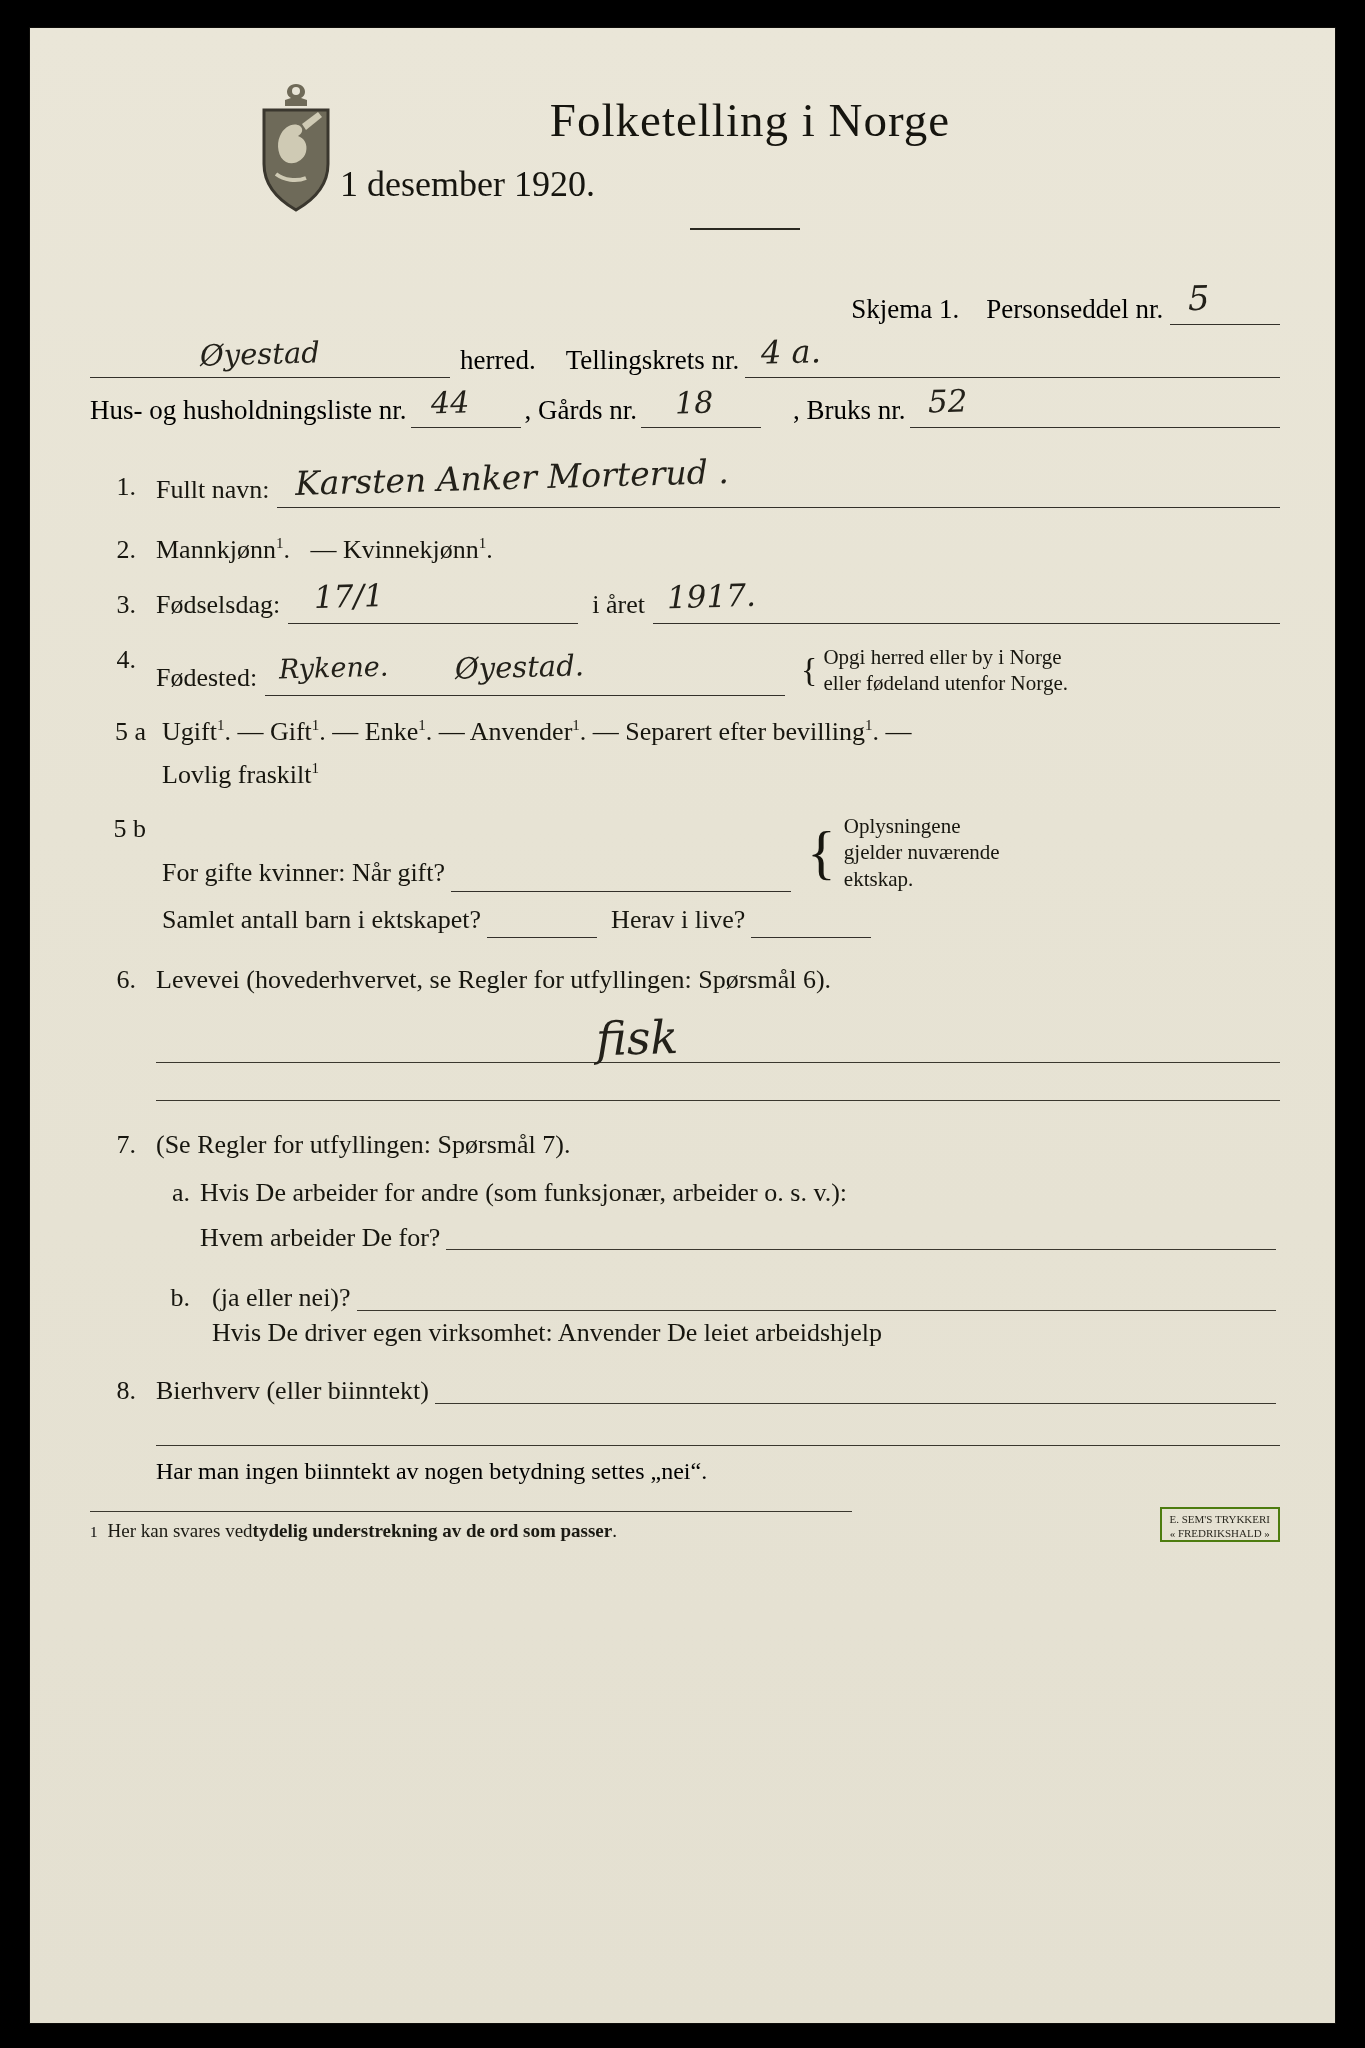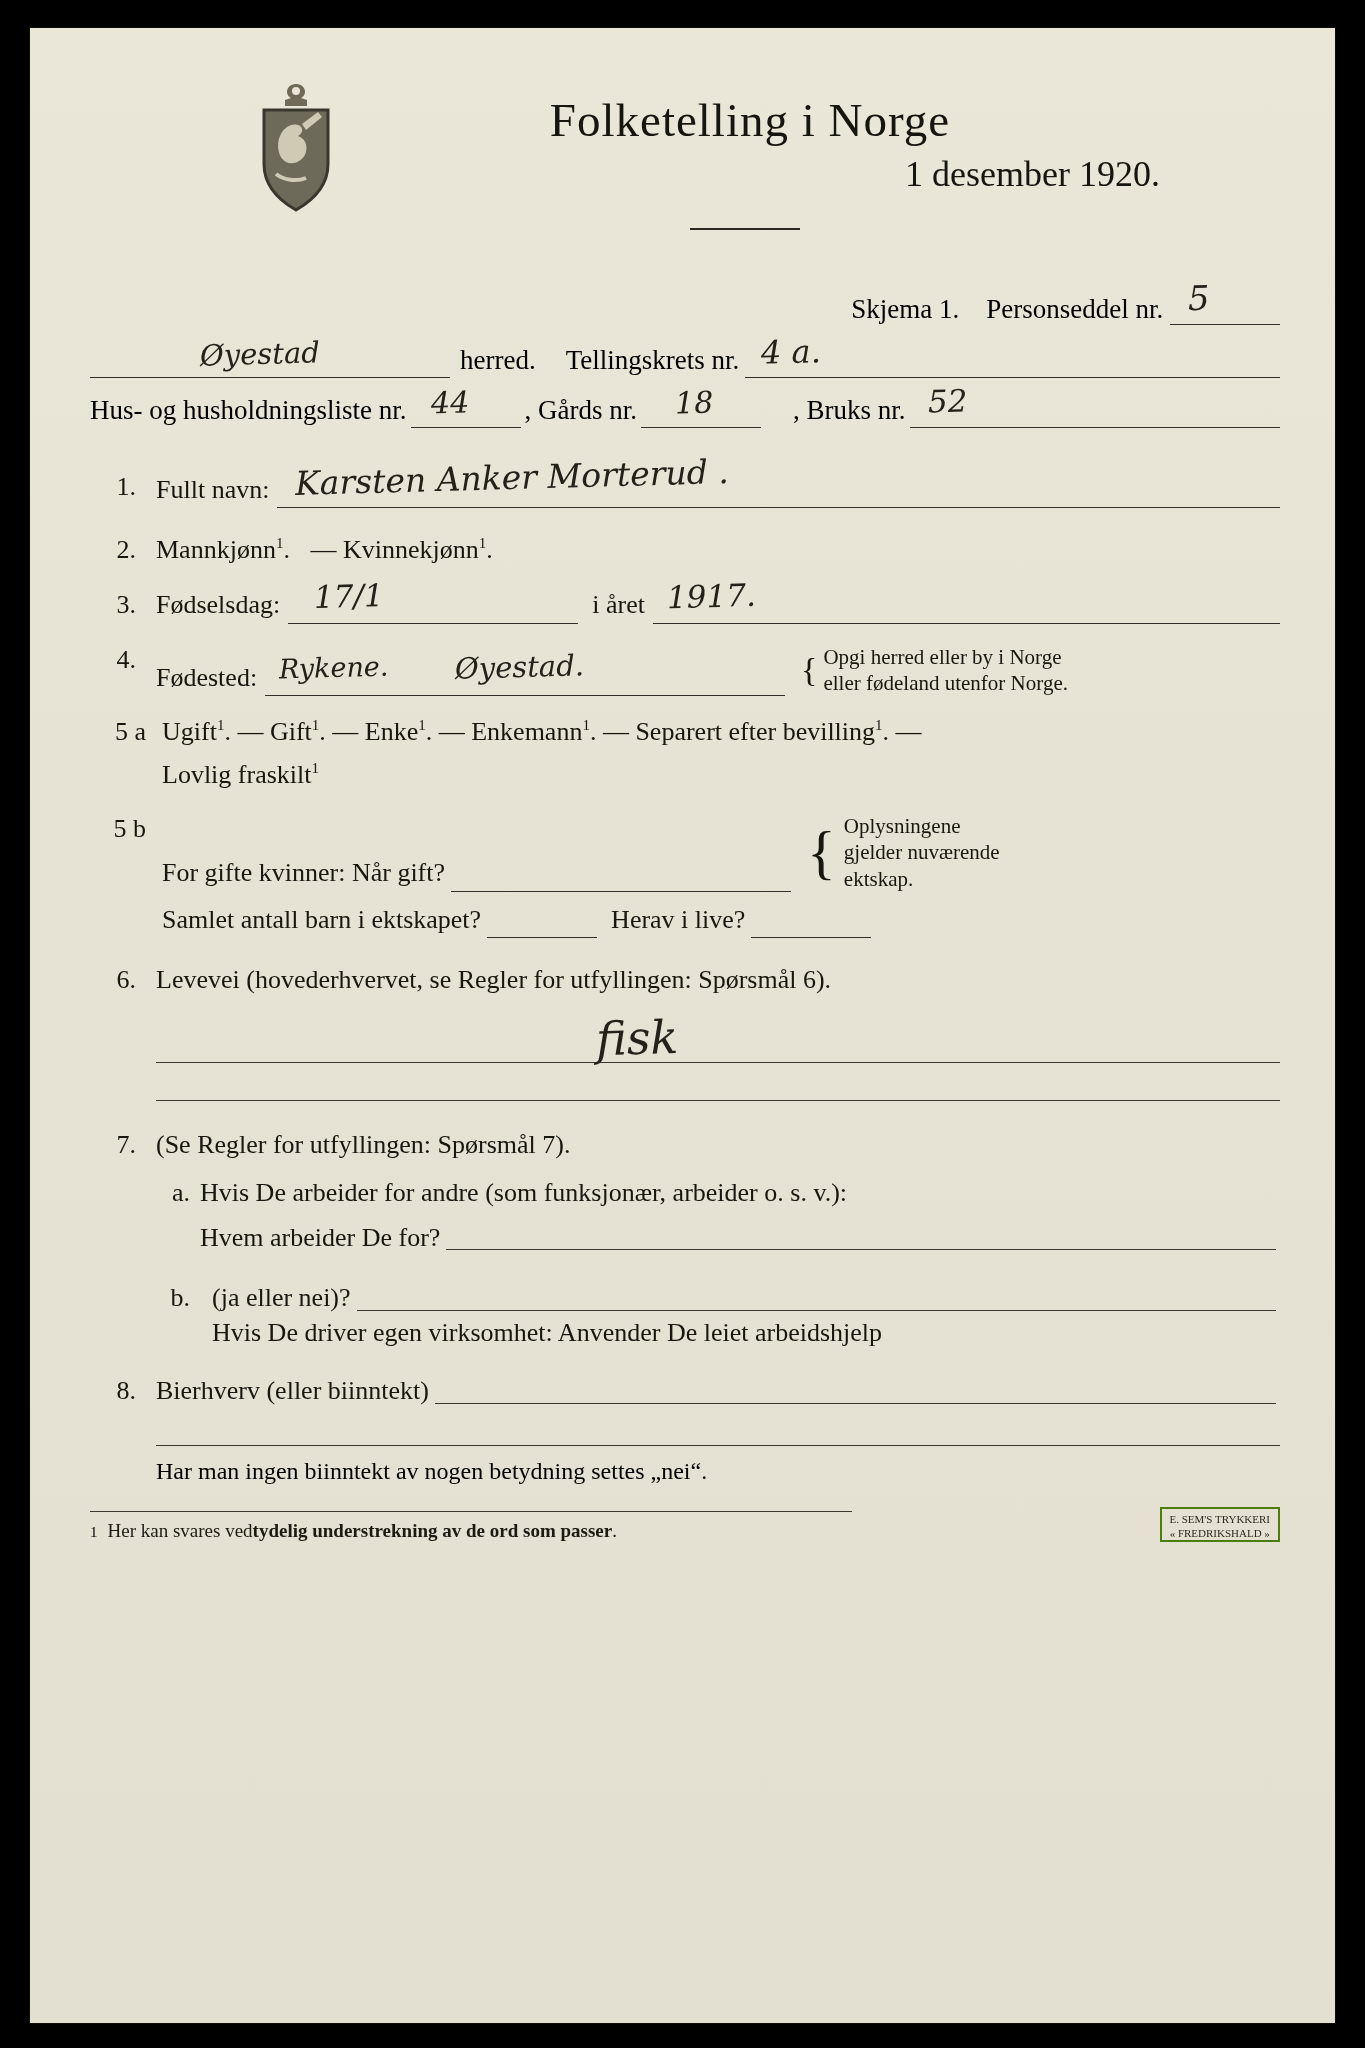--- a/index.html
+++ b/index.html
@@ -8,21 +8,21 @@
         box-shadow:0 0 0 1px #0e0d0a;}
   .paper{position:absolute;left:0;top:0;right:0;bottom:0;
          background:linear-gradient(180deg,#eae6d8 0%,#e7e3d4 40%,#e4e0d1 100%);}
   .content{position:absolute;left:60px;top:30px;right:55px;bottom:10px;}
 
   
   .hdr{position:relative;height:230px;}
   .crest{position:absolute;left:160px;top:20px;width:92px;height:140px;}
   .title{position:absolute;left:250px;top:35px;width:820px;text-align:center;
          font-size:47px;letter-spacing:1px;color:#16150f;font-family:"Liberation Serif",serif;}
-  .subtitle{position:absolute;left:250px;top:95px;width:820px;text-align:right;
+  .subtitle{position:absolute;left:250px;top:105px;width:820px;text-align:left;
             font-size:36px;color:#16150f;}
   .rule-short{position:absolute;left:600px;top:170px;width:110px;border-top:2px solid #2a2820;}
   .ul{border-bottom:1.6px solid #33302a;display:inline-block;vertical-align:bottom;}
   .hw{font-family:"DejaVu Serif",serif;font-style:italic;color:#23211a;
       transform:rotate(-1.6deg);display:inline-block;}
 
   .skjema{position:relative;text-align:right;font-size:27px;margin-top:6px;}
   .herredrow{position:relative;margin-top:18px;height:40px;font-size:27px;}
   .husrow{position:relative;margin-top:10px;height:44px;font-size:27px;}
 
@@ -159,21 +159,21 @@
         </span>
       </span>
     </div>
 
     <div class="q" style="margin-top:20px;">
       <span class="num" style="width:56px;">5 a</span>
       <span class="qtxt" style="margin-left:72px;">
         <span>Ugift</span><span class="sup">1</span>.
         <span>— Gift</span><span class="sup">1</span>.
         <span>— Enke</span><span class="sup">1</span>.
-        <span>— Enkemann</span><span class="sup">1</span>.
+        <span>— Anvender</span><span class="sup">1</span>.
         <span>— Separert efter bevilling</span><span class="sup">1</span>.
         <span>—</span>
         <div style="margin-top:10px;">
           <span>Lovlig fraskilt</span><span class="sup">1</span>
         </div>
       </span>
     </div>
 
     <div class="q" style="margin-top:22px;">
       <span class="num" style="width:56px;">5 b</span>

